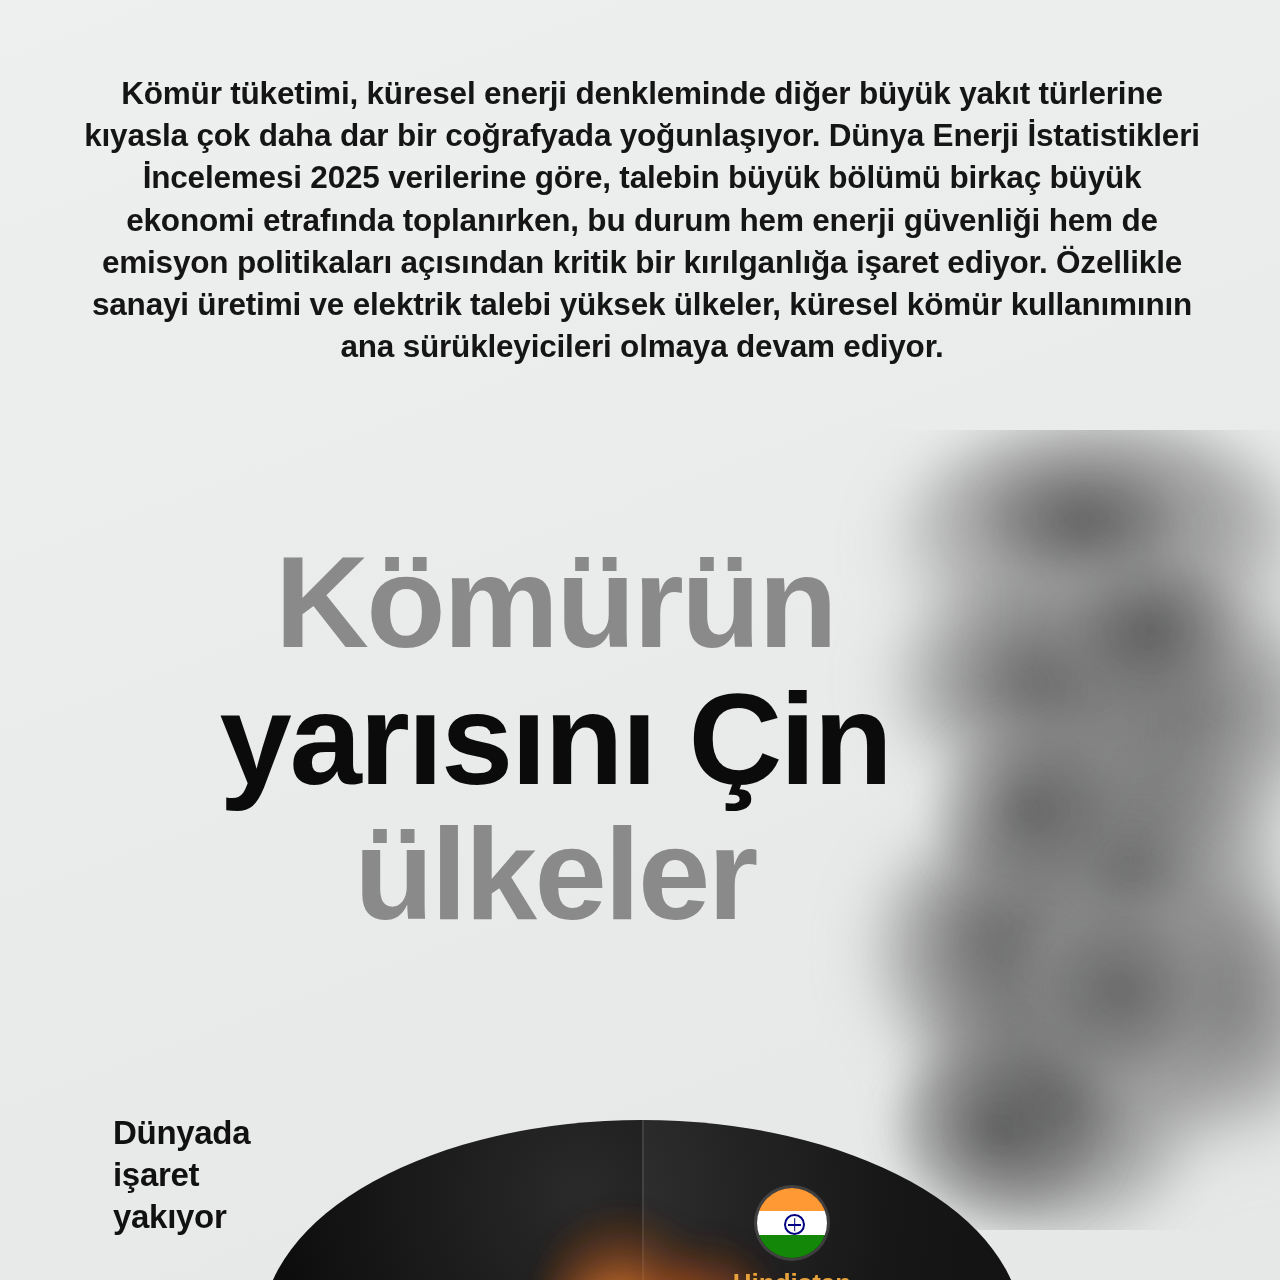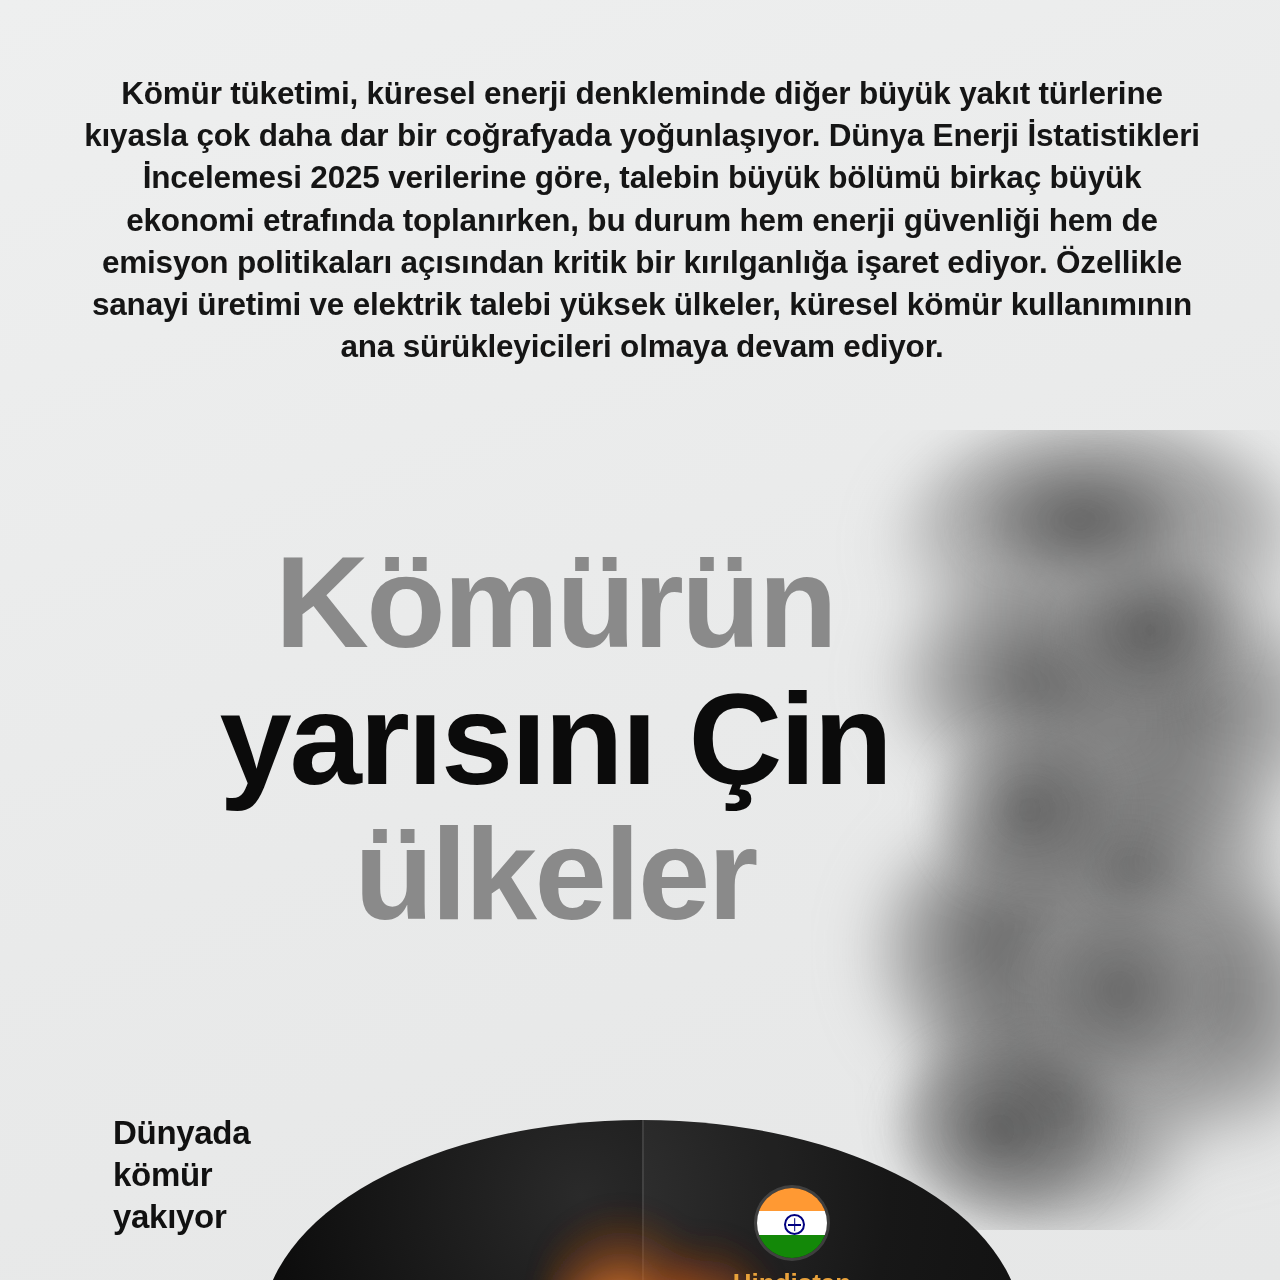--- a/index.html
+++ b/index.html
@@ -234,21 +234,21 @@
   <div class="intro">Kömür tüketimi, küresel enerji denkleminde diğer büyük yakıt türlerine kıyasla çok daha dar bir coğrafyada yoğunlaşıyor. Dünya Enerji İstatistikleri İncelemesi 2025 verilerine göre, talebin büyük bölümü birkaç büyük ekonomi etrafında toplanırken, bu durum hem enerji güvenliği hem de emisyon politikaları açısından kritik bir kırılganlığa işaret ediyor. Özellikle sanayi üretimi ve elektrik talebi yüksek ülkeler, küresel kömür kullanımının ana sürükleyicileri olmaya devam ediyor.</div>
 
   <div class="headline">
     <span class="line line-1">Kömürün</span>
     <span class="line line-2">yarısını Çin</span>
     <span class="line line-3">ülkeler</span>
   </div>
 
   <div class="caption">
     <div>Dünyada</div>
-    <div>kömür</div>
+    <div>işaret</div>
     <div>yakıyor</div>
   </div>
 
   <div class="disc">
     <div class="disc-right"></div>
     <div class="disc-split"></div>
 
     <svg class="flame" viewBox="0 0 330 260">
       <defs>
         <radialGradient id="fl1" cx="50%" cy="80%" r="70%">

